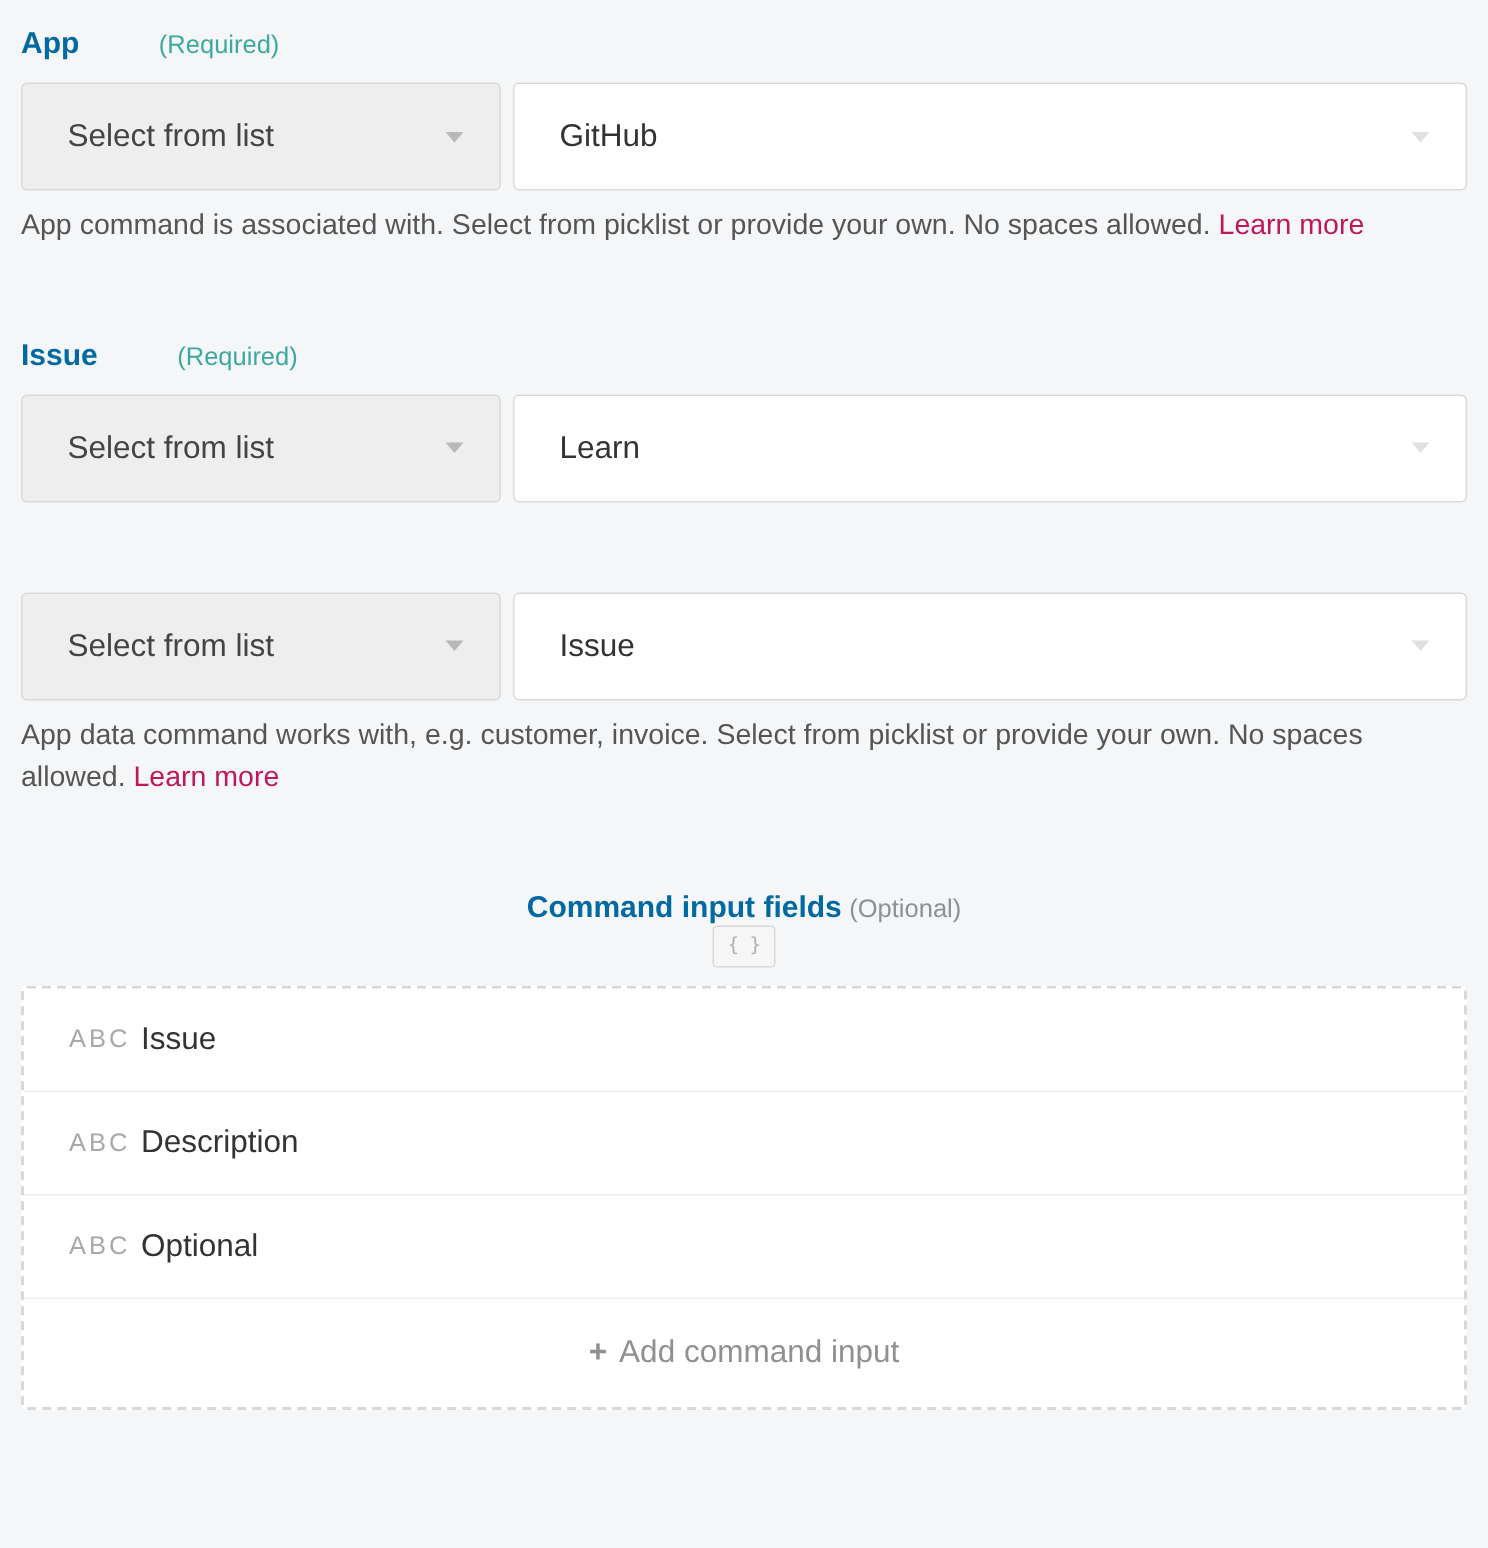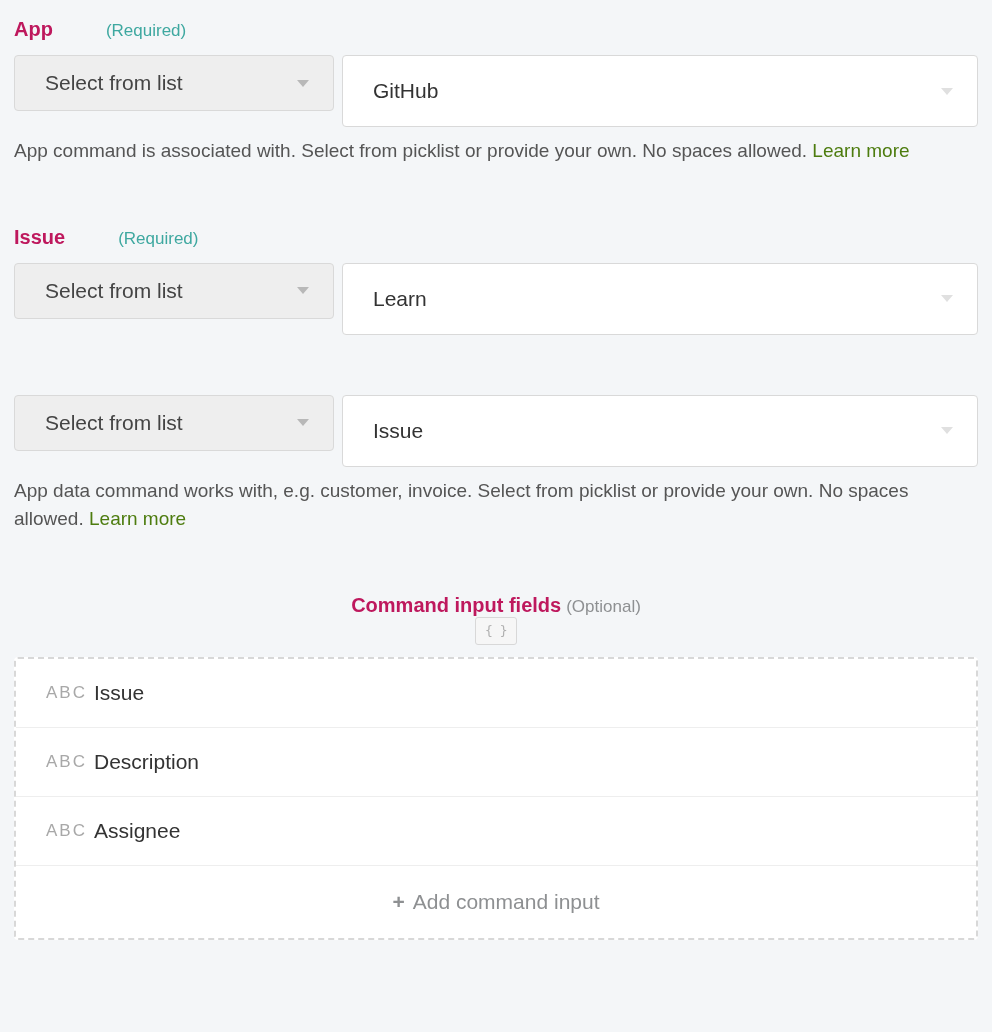--- a/index.html
+++ b/index.html
@@ -15,42 +15,42 @@
     margin-bottom: 60px;
   }
   .field-group.last {
     margin-bottom: 0;
   }
   .label-row {
     margin-bottom: 14px;
   }
   .field-label {
     font-weight: 700;
-    color: #be185d;
+    color: #0369a1;
     font-size: 20px;
   }
   .req-badge {
     font-weight: 400;
     color: #3ea8a0;
     font-size: 17px;
     margin-left: 48px;
   }
   .opt-badge {
     font-weight: 400;
     color: #8e9092;
     font-size: 17px;
   }
   .input-row {
     display: flex;
     gap: 8px;
     margin-bottom: 10px;
   }
   .select-prefix {
     flex: 0 0 320px;
-    height: 56px;
+    height: 72px;
     background: #eeeeee;
     border: 1px solid #d9d9d9;
     border-radius: 4px;
     display: flex;
     align-items: center;
     justify-content: space-between;
     padding: 0 24px 0 30px;
     cursor: pointer;
     font-size: 21px;
     color: #444;
@@ -78,21 +78,21 @@
   }
   .caret.light {
     border-top-color: #e0e0e0;
   }
   .help-text {
     color: #555;
     font-size: 19px;
     line-height: 1.5;
   }
   .learn-more {
-    color: #4d7c0f;
+    color: #be185d;
     cursor: pointer;
   }
   .inputs-header {
     display: flex;
     align-items: center;
     justify-content: space-between;
     margin-bottom: 12px;
     padding: 0 2px;
     flex-direction: column;
   }
@@ -222,20 +222,20 @@
     <div class="input-item">
       <span class="type-badge">ABC</span>
       <span class="input-name">Issue</span>
     </div>
     <div class="input-item">
       <span class="type-badge">ABC</span>
       <span class="input-name">Description</span>
     </div>
     <div class="input-item">
       <span class="type-badge">ABC</span>
-      <span class="input-name">Assignee</span>
+      <span class="input-name">Optional</span>
     </div>
     <div class="add-row">
       <span class="plus-icon">+</span>
       <span>Add command input</span>
     </div>
   </div>
 </div>
 
 </body></html>

